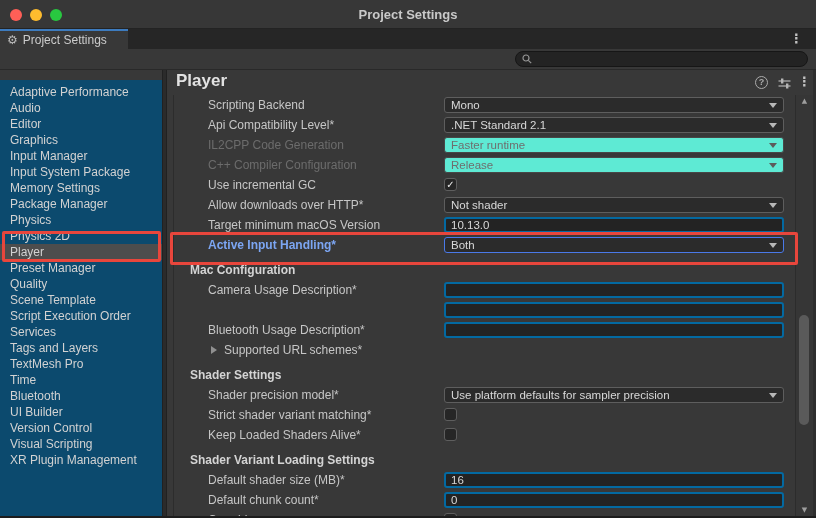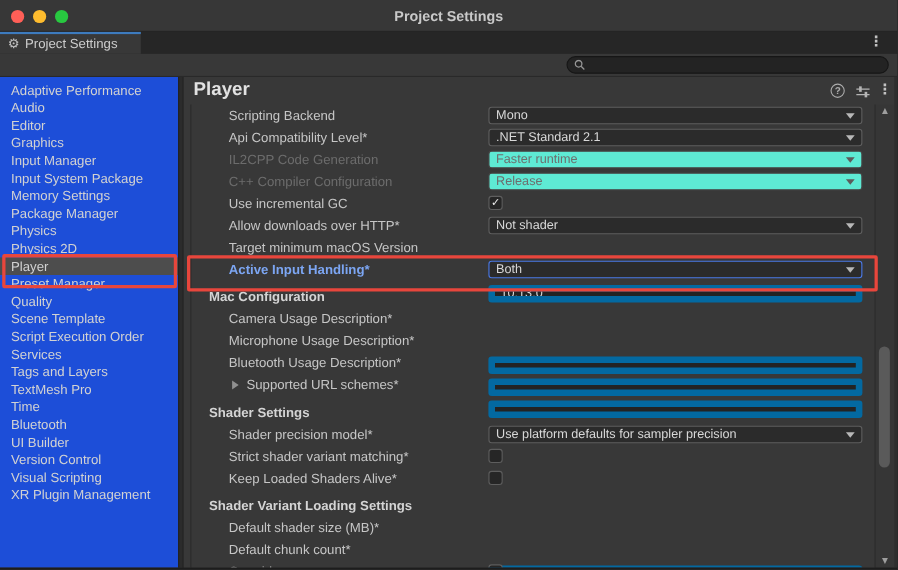--- a/index.html
+++ b/index.html
@@ -21,21 +21,21 @@
     padding-left:7px;font-size:12px;color:#CCCCCC;}
   .gear-glyph{font-family:"DejaVu Sans",sans-serif;font-size:12px;color:#BDBDBD;line-height:1;}
   .kebab{font-family:"DejaVu Sans",sans-serif;color:#C2C2C2;font-size:13px;font-weight:bold;line-height:20px;}
   .tabbar .kebab{position:absolute;right:13px;top:0;}
   
   .toolbar{position:absolute;top:49px;left:0;right:0;height:21px;background:#383838;border-bottom:1px solid #292929;box-sizing:border-box;}
   .searchbox{position:absolute;left:515px;top:2px;width:293px;height:16px;background:#232323;
     border:1px solid #161616;border-radius:8px;display:flex;align-items:center;padding:0 6px;box-sizing:border-box;gap:4px;}
   .searchbox input{flex:1;background:transparent;border:none;outline:none;color:#DDDDDD;font-size:11px;font-family:"Liberation Sans",sans-serif;padding:0;}
   
-  .sidebar{position:absolute;left:0;top:70px;width:162px;bottom:2px;background:#1d4ed8;overflow:hidden;padding-top:4px;box-sizing:border-box;}
+  .sidebar{position:absolute;left:0;top:80px;width:162px;bottom:2px;background:#0c4a6e;overflow:hidden;padding-top:4px;box-sizing:border-box;}
   .side-item{height:16px;line-height:16px;padding-left:10px;font-size:12px;color:#D2D2D2;white-space:nowrap;}
   .side-item.selected{background:#4D4D4D;}
   .divider{position:absolute;left:162px;top:70px;width:5px;bottom:2px;background:#2B2B2B;
     border-left:1px solid #212121;border-right:1px solid #212121;box-sizing:border-box;}
   .right-edge{position:absolute;right:0;top:70px;width:3px;bottom:2px;background:#2E2E2E;}
   .bottom-edge{position:absolute;left:0;right:0;bottom:0;height:2px;background:#1D1D1D;}
   
   .main{position:absolute;left:167px;top:70px;width:646px;bottom:2px;background:#383838;}
   .main-header{position:absolute;top:0;left:0;right:0;height:25px;}
   .main-title{position:absolute;left:9px;top:1px;margin:0;font-size:17px;font-weight:bold;color:#E2E2E2;}
@@ -60,22 +60,22 @@
   .control{position:absolute;left:277px;top:2px;width:340px;height:16px;box-sizing:border-box;}
   .dropdown{background:#2B2B2B;border:1px solid #5E5E5E;border-radius:3px;display:flex;align-items:center;
     padding:0 6px;font-size:11.5px;color:#D8D8D8;}
   .dropdown .dd-text{flex:1;white-space:nowrap;overflow:hidden;}
   .dd-arrow{width:0;height:0;border-left:4px solid transparent;border-right:4px solid transparent;
     border-top:5px solid #B8B8B8;margin-left:4px;}
   .row.disabled .dropdown{background:#5eead4;border-color:#474747;color:#6E6E6E;}
   .row.disabled .dd-arrow{border-top-color:#5C5C5C;}
   .row.highlight .dropdown{border-color:#4A79E8;}
   .textwrap{display:flex;}
-  .textfield{width:100%;height:16px;background:#232323;border:6px solid #0369a1;border-radius:3px;
-    color:#D8D8D8;font-size:11.5px;font-family:"Liberation Sans",sans-serif;padding:0 5px;box-sizing:border-box;outline:none;margin-top:42px;}
+  .textfield{width:100%;height:16px;background:#232323;border:2px solid #0369a1;border-radius:3px;
+    color:#D8D8D8;font-size:11.5px;font-family:"Liberation Sans",sans-serif;padding:0 5px;box-sizing:border-box;outline:none;}
   .checkbox{width:13px;height:13px;margin-top:1px;background:#262626;border:1px solid #5E5E5E;border-radius:3px;
     box-sizing:border-box;color:#EDEDED;font-size:10px;line-height:11px;text-align:center;
     font-family:"DejaVu Sans",sans-serif;}
   
   .vscroll{position:absolute;top:25px;right:0;width:18px;bottom:0;background:#363636;
     border-left:1px solid #2C2C2C;box-sizing:border-box;}
   .vs-arrow{position:absolute;left:0;right:0;text-align:center;font-size:7px;color:#9E9E9E;
     font-family:"DejaVu Sans",sans-serif;}
   .vs-up{top:2px;}
   .vs-down{bottom:2px;}
@@ -216,21 +216,20 @@
         <div class="row section">
           <span class="label">Mac Configuration</span>
         </div>
         <div class="row">
           <span class="label">Camera Usage Description*</span>
           <div class="control textwrap">
             <input class="textfield" style="">
           </div>
         </div>
         <div class="row">
-          <span class="label">Microphone Usage Description*</span>
           <div class="control textwrap">
             <input class="textfield" style="">
           </div>
         </div>
         <div class="row">
           <span class="label">Bluetooth Usage Description*</span>
           <div class="control textwrap">
             <input class="textfield" style="">
           </div>
         </div>

